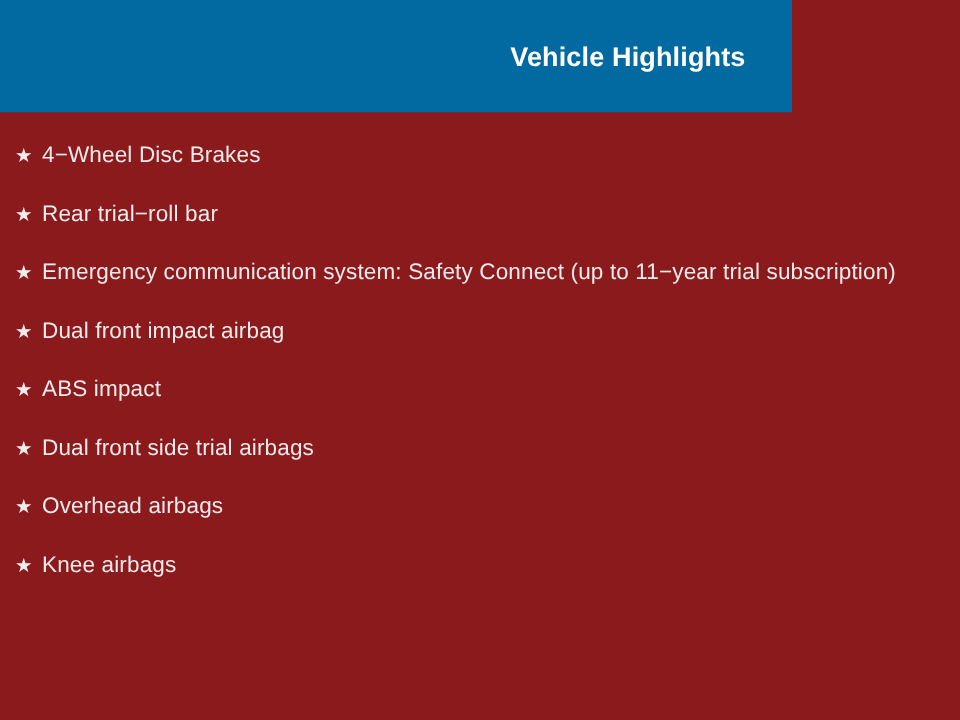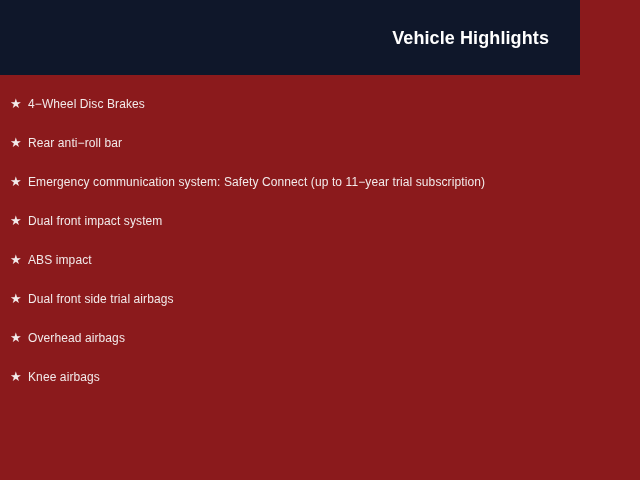--- a/index.html
+++ b/index.html
@@ -21,23 +21,23 @@
     height: 480px;
     background: #8b1a1c;
     overflow: hidden;
   }
 
   
   #header {
     position: absolute;
     left: 0;
     top: 0;
-    width: 580px;
+    width: 528px;
     height: 75px;
-    background: #0f172a;
+    background: #0369a1;
     box-sizing: border-box;
   }
 
   #header-title {
     position: absolute;
     right: 31px;
     top: 27px;
     color: #ffffff;
     font-size: 18px;
     font-weight: bold;
@@ -76,21 +76,21 @@
     color: #f3ebeb;
     font-size: 13px;
     line-height: 22px;
     text-align: left;
     user-select: none;
   }
 
   .highlight-text {
     flex: 1 1 auto;
     color: #f2eaea;
-    font-size: 12px;
+    font-size: 15px;
     line-height: 22px;
     letter-spacing: 0.1px;
   }
 </style>
 </head>
 <body>
 
 <div id="page">
 
   <div id="header">
@@ -100,31 +100,31 @@
   <div id="body-area">
     <ul id="highlights-list">
 
       <li class="highlight-item">
         <span class="bullet-star">★</span>
         <span class="highlight-text">4−Wheel Disc Brakes</span>
       </li>
 
       <li class="highlight-item">
         <span class="bullet-star">★</span>
-        <span class="highlight-text">Rear anti−roll bar</span>
+        <span class="highlight-text">Rear trial−roll bar</span>
       </li>
 
       <li class="highlight-item">
         <span class="bullet-star">★</span>
         <span class="highlight-text">Emergency communication system: Safety Connect (up to 11−year trial subscription)</span>
       </li>
 
       <li class="highlight-item">
         <span class="bullet-star">★</span>
-        <span class="highlight-text">Dual front impact system</span>
+        <span class="highlight-text">Dual front impact airbag</span>
       </li>
 
       <li class="highlight-item">
         <span class="bullet-star">★</span>
         <span class="highlight-text">ABS impact</span>
       </li>
 
       <li class="highlight-item">
         <span class="bullet-star">★</span>
         <span class="highlight-text">Dual front side trial airbags</span>

